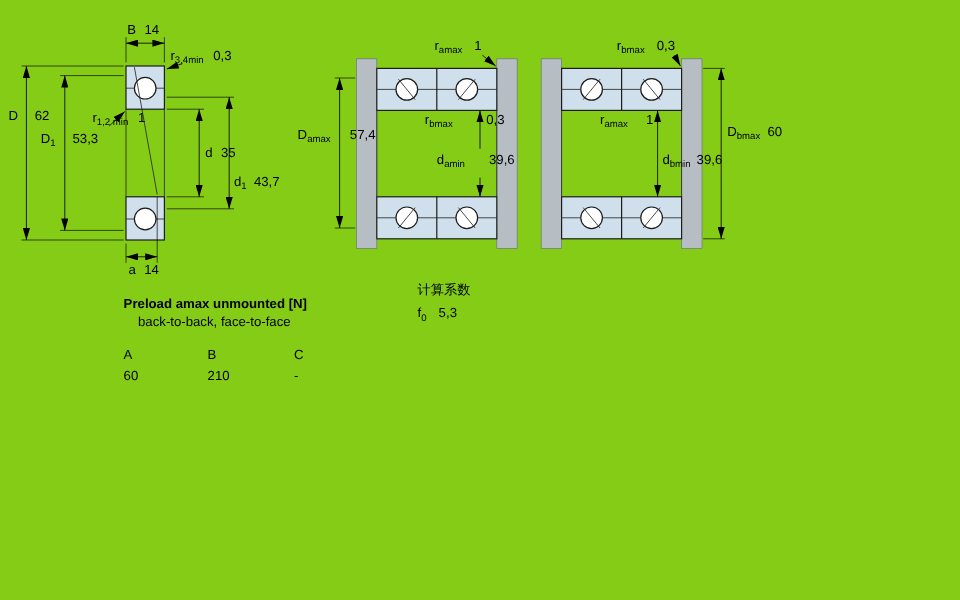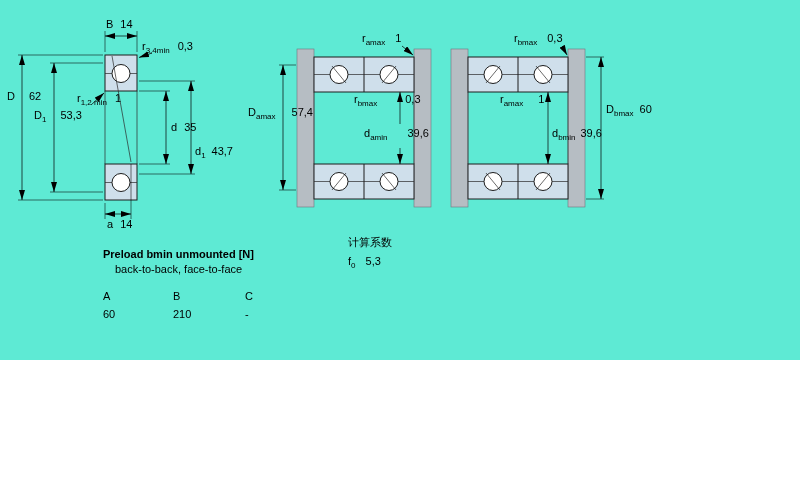--- a/index.html
+++ b/index.html
@@ -1,17 +1,17 @@
 <!DOCTYPE html>
 <html style="--bearing-fill: #cfdfeb; --steel-fill: #b6bdc3;"><head>
 <meta charset="utf-8">
 <style>
   html,body{margin:0;padding:0;}
   body{width:800px;height:500px;background:#ffffff;font-family:"Liberation Sans",sans-serif;}
-  .page{position:relative;width:800px;height:360px;background:#5eead4;overflow:hidden;}
+  .page{position:relative;width:800px;height:500px;background:#84cc16;overflow:hidden;}
   .page svg{position:absolute;left:0;top:0;}
   svg text{font-family:"Liberation Sans",sans-serif;font-size:11px;fill:#000;}
   .sub{font-size:8px;}
   .ring{fill:var(--bearing-fill,#cfdfeb);stroke:#1c1c1c;stroke-width:1;}
   .ball{fill:#ffffff;stroke:#1c1c1c;stroke-width:1;}
   .steel{fill:var(--steel-fill,#b6bdc3);stroke:#6f767c;stroke-width:0.6;}
   .edge{stroke:#1c1c1c;stroke-width:1;fill:none;}
   .thin{stroke:#2a2a2a;stroke-width:0.7;fill:none;}
   .dim{stroke:#000;stroke-width:0.7;fill:none;}
   .ext{stroke:#000;stroke-width:0.55;fill:none;}
@@ -168,21 +168,21 @@
 
     <g>
       <path class="ext" d="M586,57 H604 M586,199 H604"></path>
       <path class="dim" marker-start="url(#arr)" marker-end="url(#arr)" d="M601,57 V199"></path>
       <text x="606" y="113"><tspan>D</tspan><tspan class="sub" dy="2.5">bmax</tspan><tspan dy="-2.5" dx="6">60</tspan></text>
     </g>
   </g>
 </svg>
 
   <div class="textblock" style="left:103px; top:248px;">
-    <div class="tb-title">Preload bmin unmounted [N]</div>
+    <div class="tb-title">Preload amax unmounted [N]</div>
     <div class="tb-sub">back-to-back, face-to-face</div>
     <div class="tb-row hdr">
       <span>A</span>
       <span>B</span>
       <span>C</span>
     </div>
     <div class="tb-row vals">
       <span>60</span>
       <span>210</span>
       <span>-</span>

